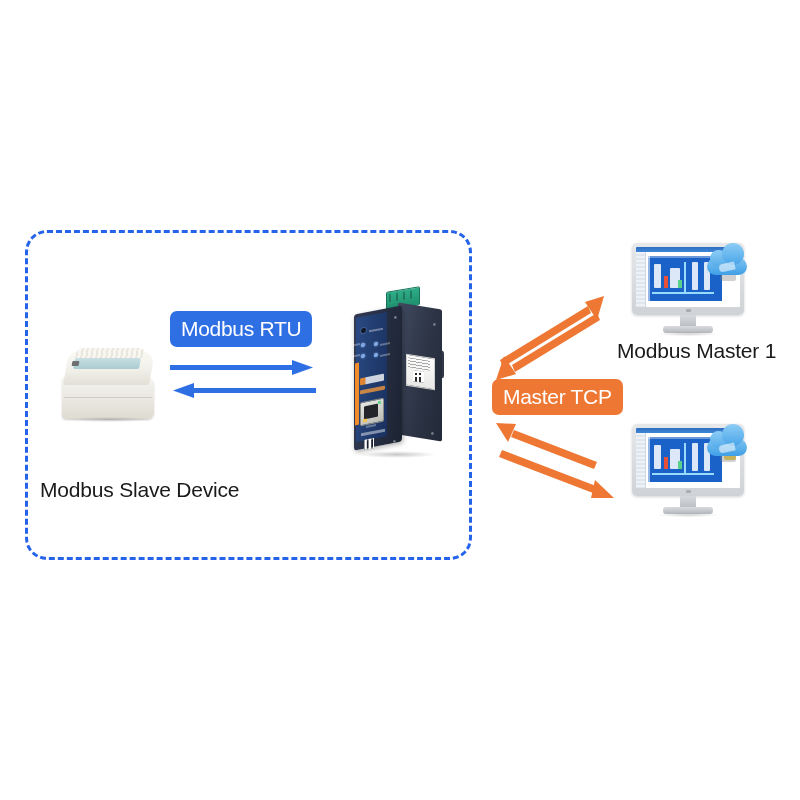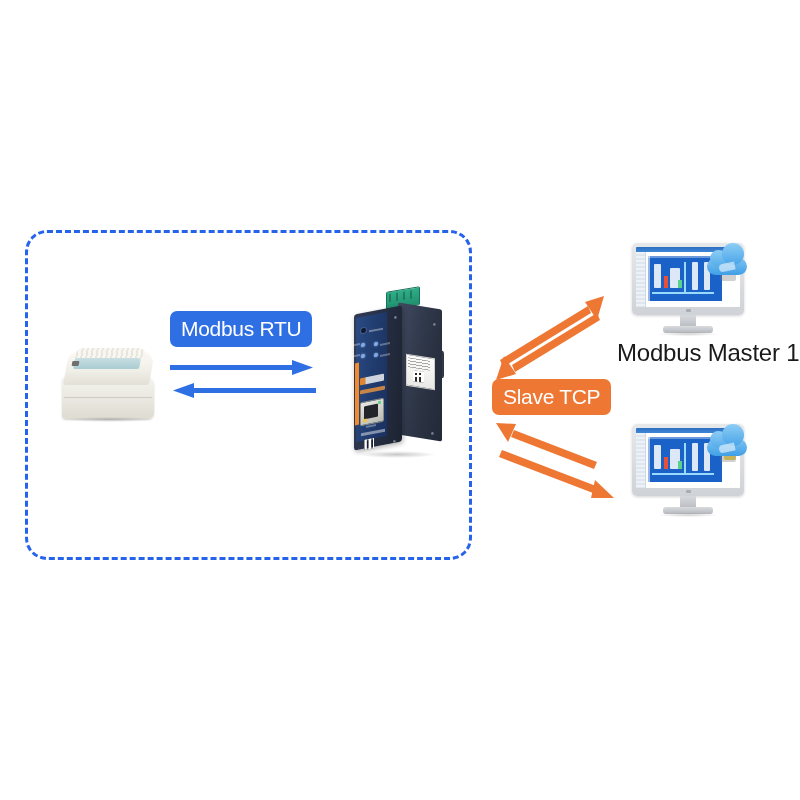--- a/index.html
+++ b/index.html
@@ -30,21 +30,21 @@
     width: 447px;
     height: 330px;
     border: 3px dashed #2563EB;
     border-radius: 22px;
     box-sizing: border-box;
   }
 
   
   .caption {
     position: absolute;
-    font-size: 24px;
+    font-size: 21px;
     color: #1a1a1a;
     white-space: nowrap;
     letter-spacing: -0.2px;
   }
 
   
   .pill {
     position: absolute;
     color: #ffffff;
     font-size: 21px;
@@ -517,20 +517,21 @@
     <div class="gw-sticker-lines"></div>
     <div class="gw-sticker-qr"></div>
 
     <div class="gw-screw" style="left:54px; top:28px;"></div>
     <div class="gw-screw" style="left:93px; top:35px;"></div>
     <div class="gw-screw" style="left:53px; top:152px;"></div>
     <div class="gw-screw" style="left:91px; top:144px;"></div>
     <div class="gw-shadow"></div>
   </div>
 
+  <div class="caption" style="left:40px; top:478px;">Modbus Slave Device</div>
 
 
   <svg class="arrow-svg" style="left:492px; top:288px;" width="122" height="86">
     <g fill="#EE7733" stroke="none">
 
       <polygon points="8,72 96,18 99,25 11,79"></polygon>
       <polygon points="112,8 93,14 105,32"></polygon>
 
       <polygon points="108,32 23,84 20,77 105,25"></polygon>
       <polygon points="4,92 24,86 12,68"></polygon>
@@ -541,21 +542,21 @@
     <g fill="#EE7733" stroke="none">
 
       <polygon points="105,44 22,12 19,19 102,51"></polygon>
       <polygon points="4,5 24,6 16,24"></polygon>
 
       <polygon points="10,32 104,68 101,75 7,39"></polygon>
       <polygon points="122,80 103,62 99,80"></polygon>
     </g>
   </svg>
 
-  <div class="pill pill-tcp">Slave TCP</div>
+  <div class="pill pill-tcp">Master TCP</div>
 
   <div class="monitor" style="left:632px; top:243px;">
     <div class="mon-bezel"></div>
     <div class="mon-screen">
       <div class="mon-topbar"></div>
       <div class="mon-sidebar"></div>
       <div class="mon-hmi">
         <div class="hmi-tank" style="left:6px; top:8px; width:7px; height:24px;"></div>
         <div class="hmi-tank" style="left:22px; top:12px; width:10px; height:20px;"></div>
         <div class="hmi-tank" style="left:44px; top:6px; width:6px; height:28px;"></div>

